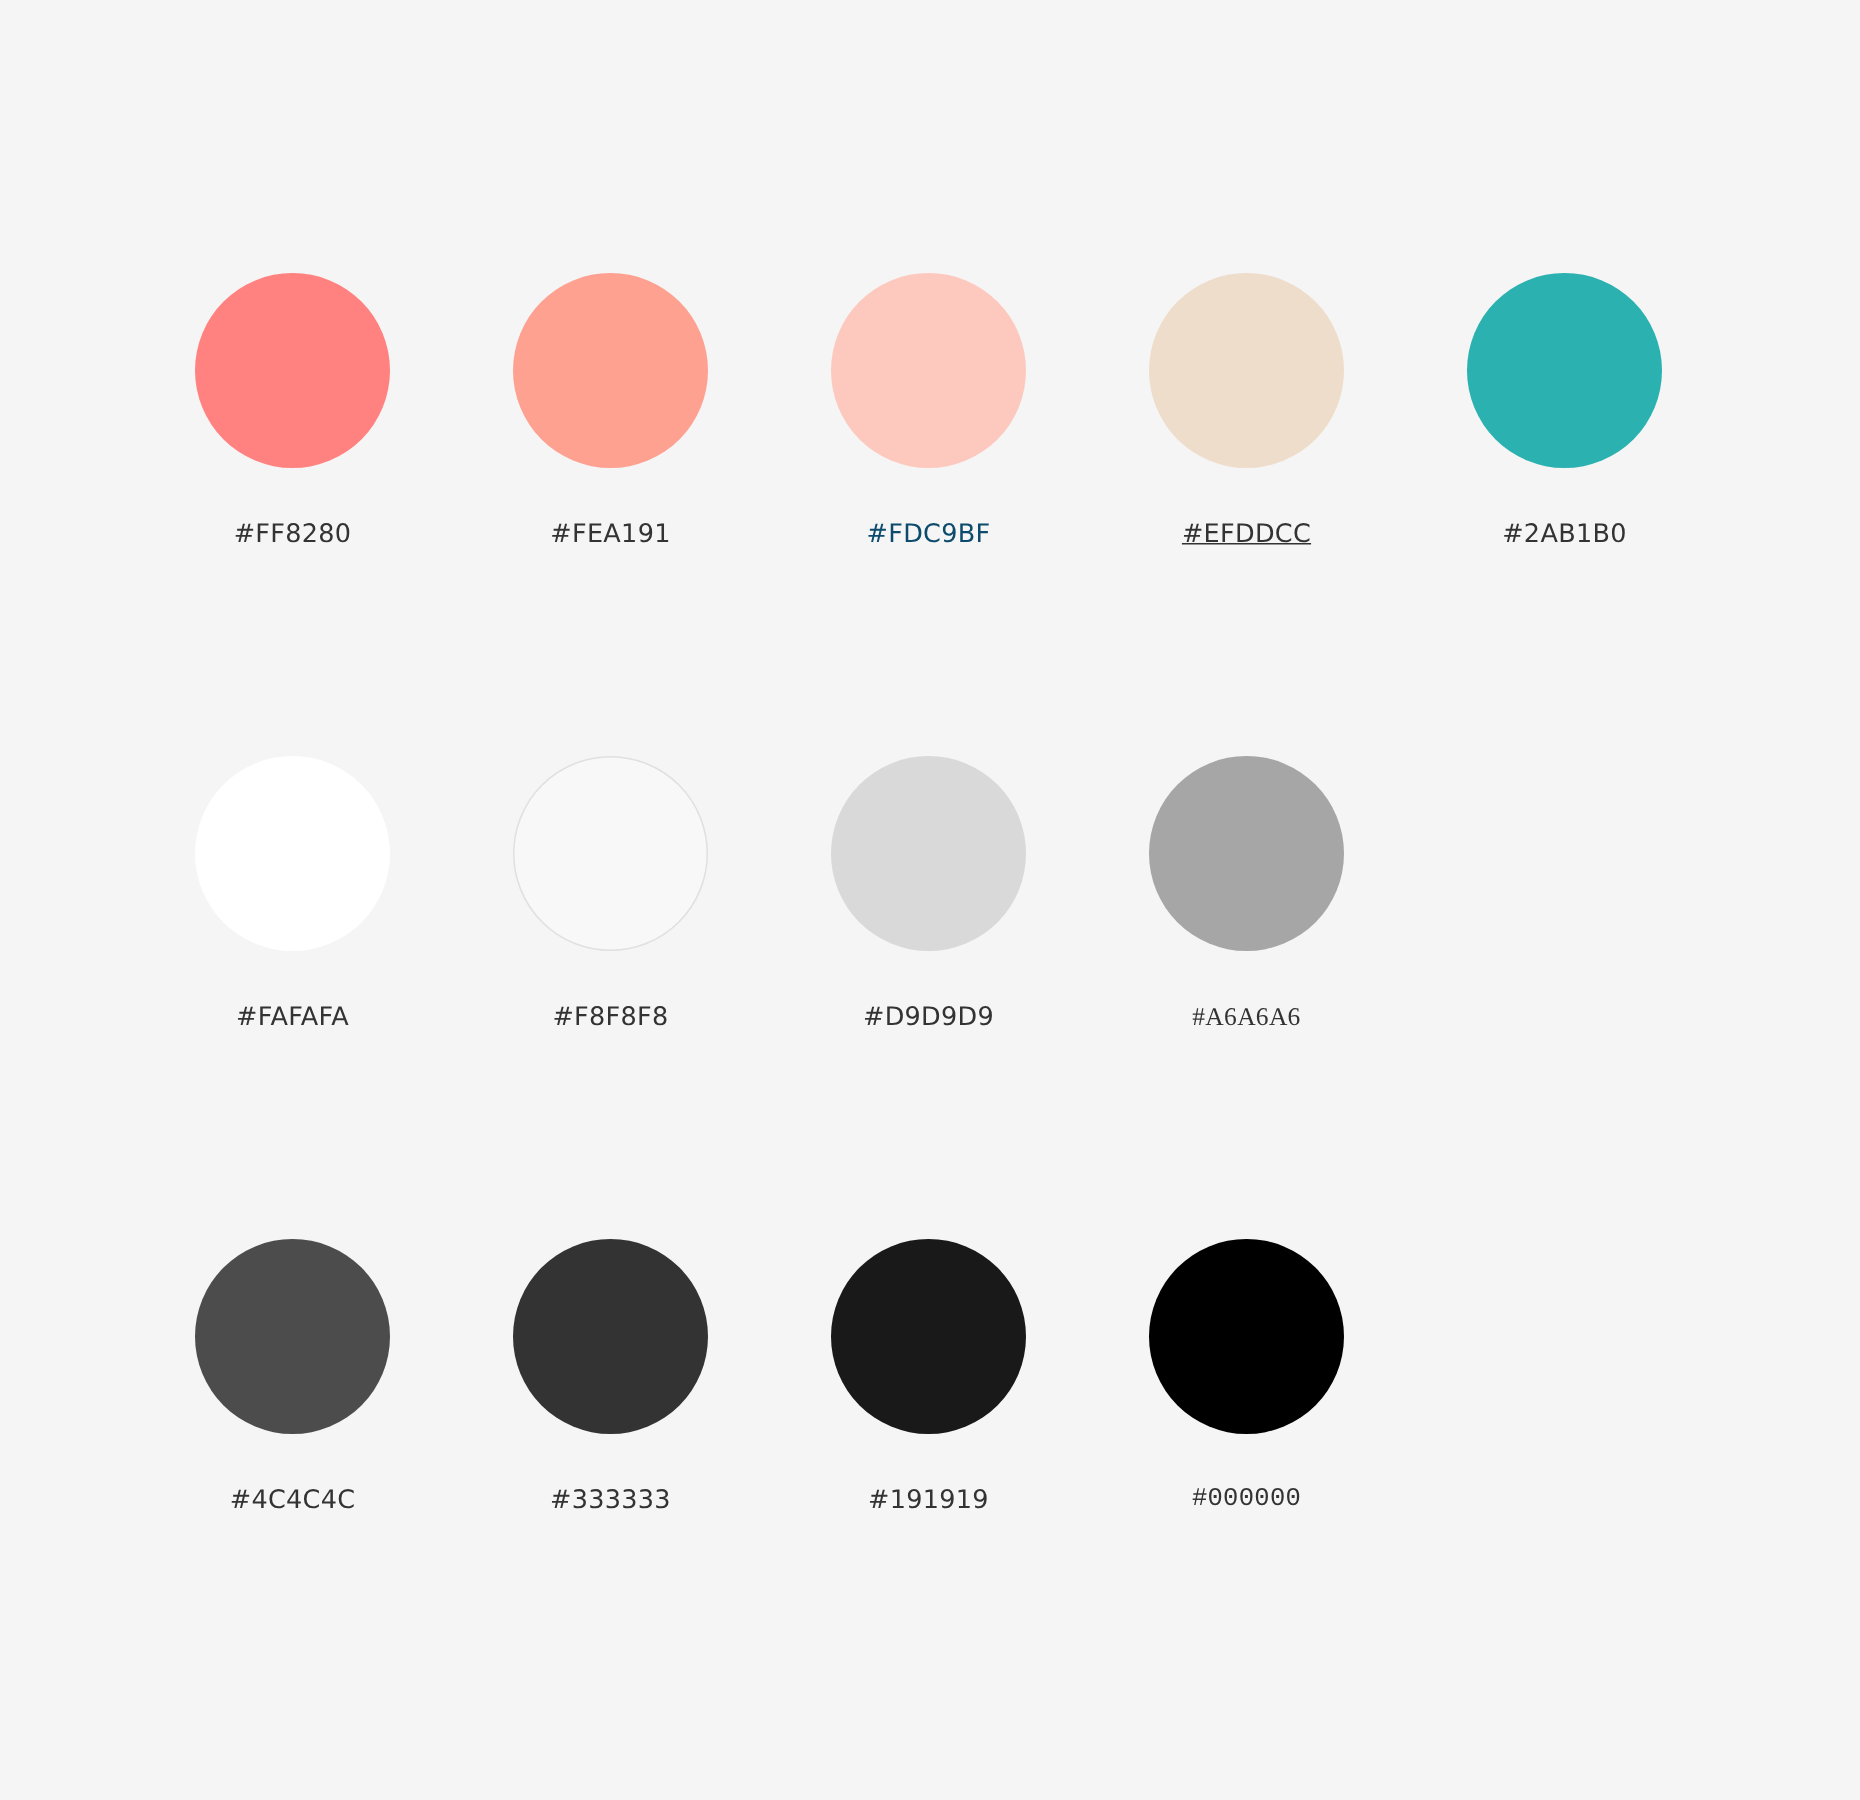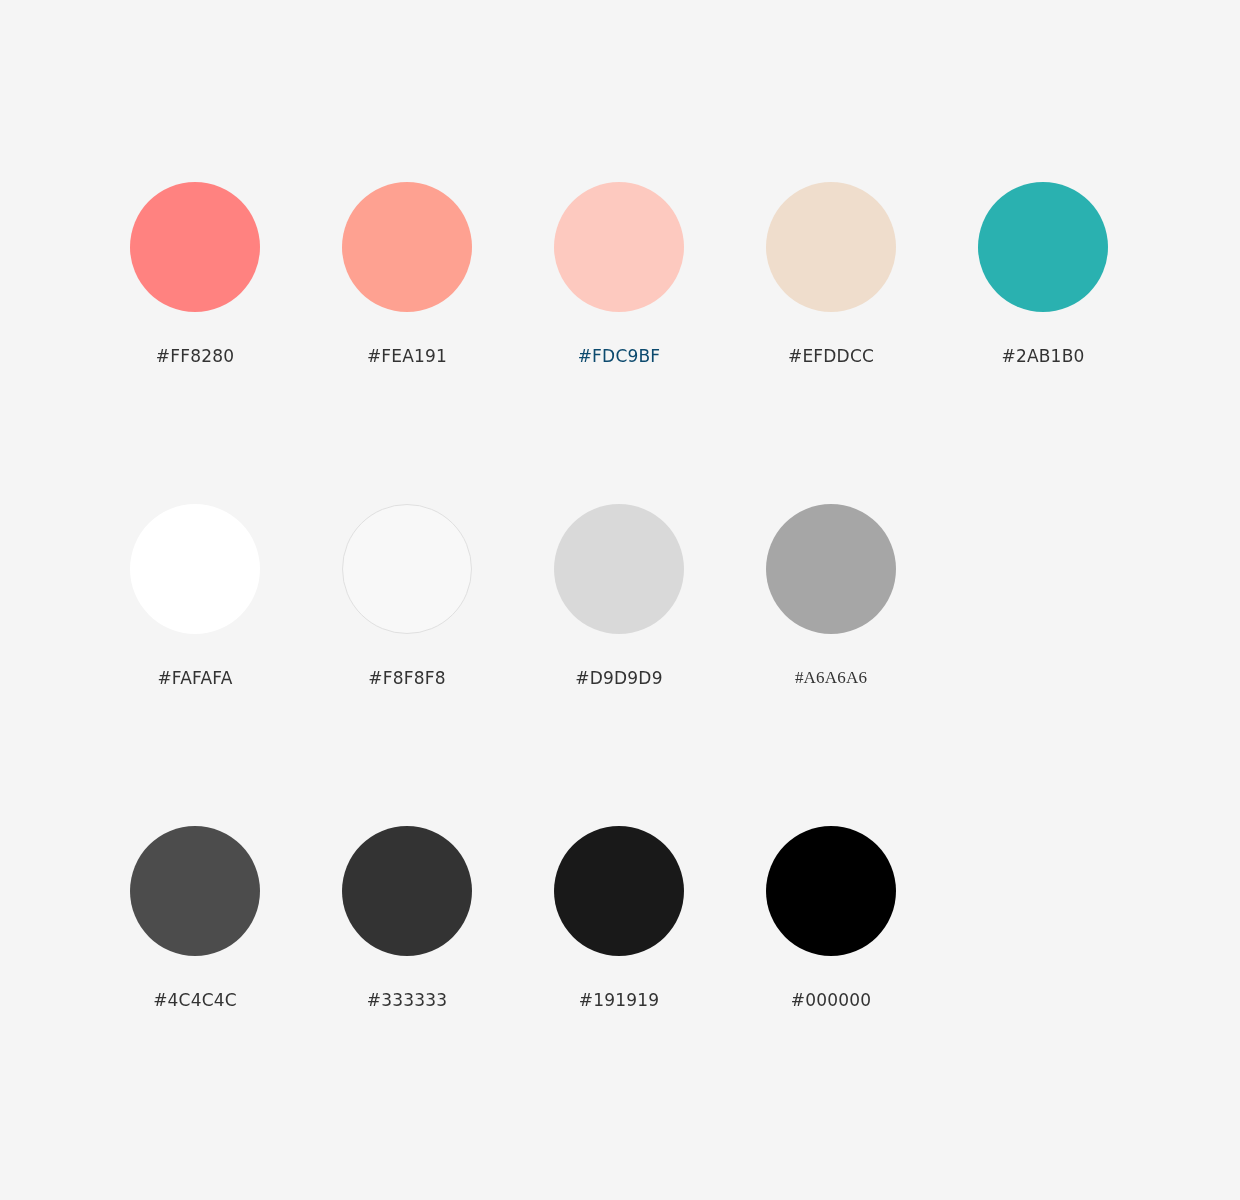--- a/index.html
+++ b/index.html
@@ -68,21 +68,21 @@
       <div class="swatch">
         <div class="swatch-circle" style="background: rgb(254, 161, 145);"></div>
         <div class="swatch-label" style="color: rgb(51, 51, 51);">#FEA191</div>
       </div>
       <div class="swatch">
         <div class="swatch-circle" style="background: rgb(253, 201, 191);"></div>
         <div class="swatch-label" style="color: #0c4a6e;">#FDC9BF</div>
       </div>
       <div class="swatch">
         <div class="swatch-circle" style="background: rgb(239, 221, 204);"></div>
-        <div class="swatch-label" style="color: rgb(51, 51, 51);">#EFDDCC</div>
+        <div class="swatch-label" style="color: rgb(51, 51, 51); text-decoration: underline;">#EFDDCC</div>
       </div>
       <div class="swatch">
         <div class="swatch-circle" style="background: rgb(42, 177, 176);"></div>
         <div class="swatch-label" style="color: rgb(51, 51, 51);">#2AB1B0</div>
       </div>
     </div>
     <div class="swatch-row">
       <div class="swatch">
         <div class="swatch-circle" style="background: rgb(255, 255, 255);"></div>
         <div class="swatch-label" style="color: rgb(51, 51, 51);">#FAFAFA</div>
@@ -108,16 +108,16 @@
       <div class="swatch">
         <div class="swatch-circle" style="background: rgb(51, 51, 51);"></div>
         <div class="swatch-label" style="color: rgb(51, 51, 51);">#333333</div>
       </div>
       <div class="swatch">
         <div class="swatch-circle" style="background: rgb(25, 25, 25);"></div>
         <div class="swatch-label" style="color: rgb(51, 51, 51);">#191919</div>
       </div>
       <div class="swatch">
         <div class="swatch-circle" style="background: rgb(0, 0, 0);"></div>
-        <div class="swatch-label" style="color: rgb(51, 51, 51);">#000000</div>
+        <div class="swatch-label" style="color: rgb(51, 51, 51); font-family: Liberation Mono, monospace;">#000000</div>
       </div>
     </div>
   </div>
 
 </body></html>

